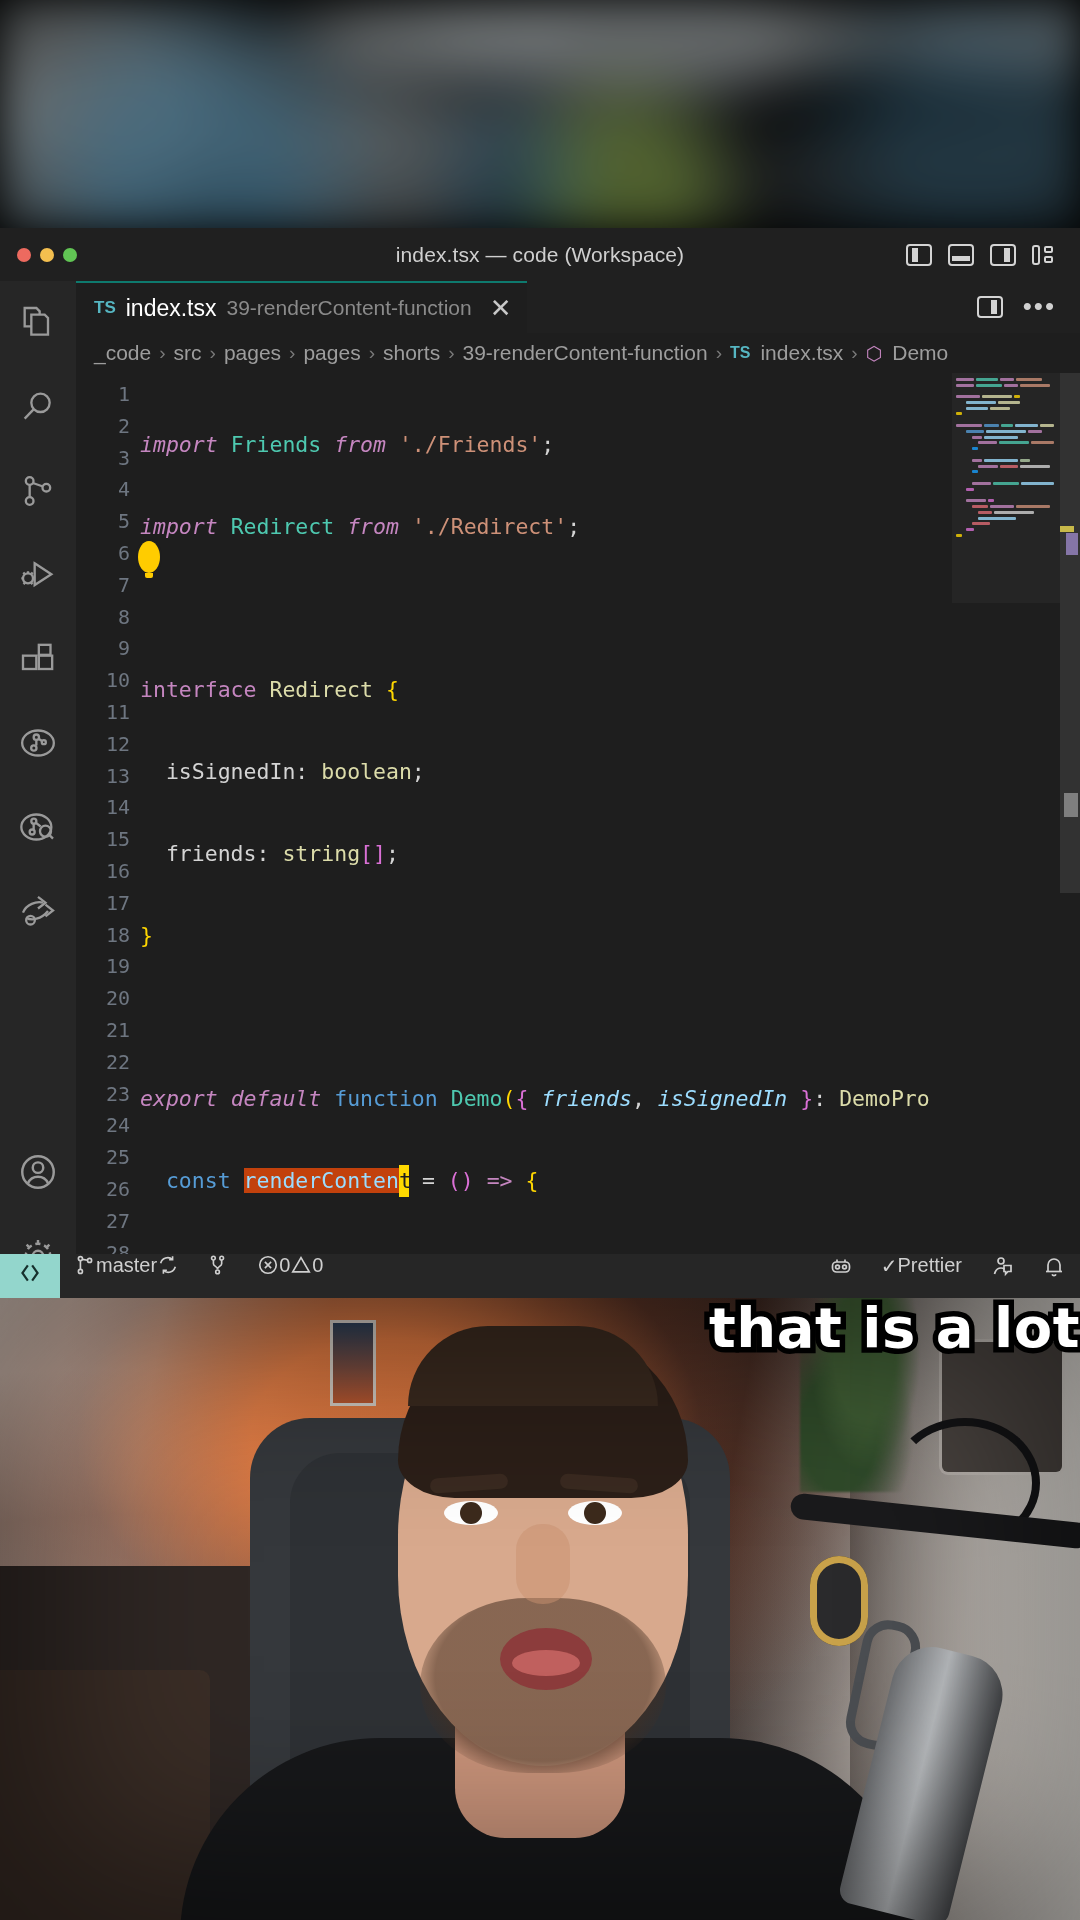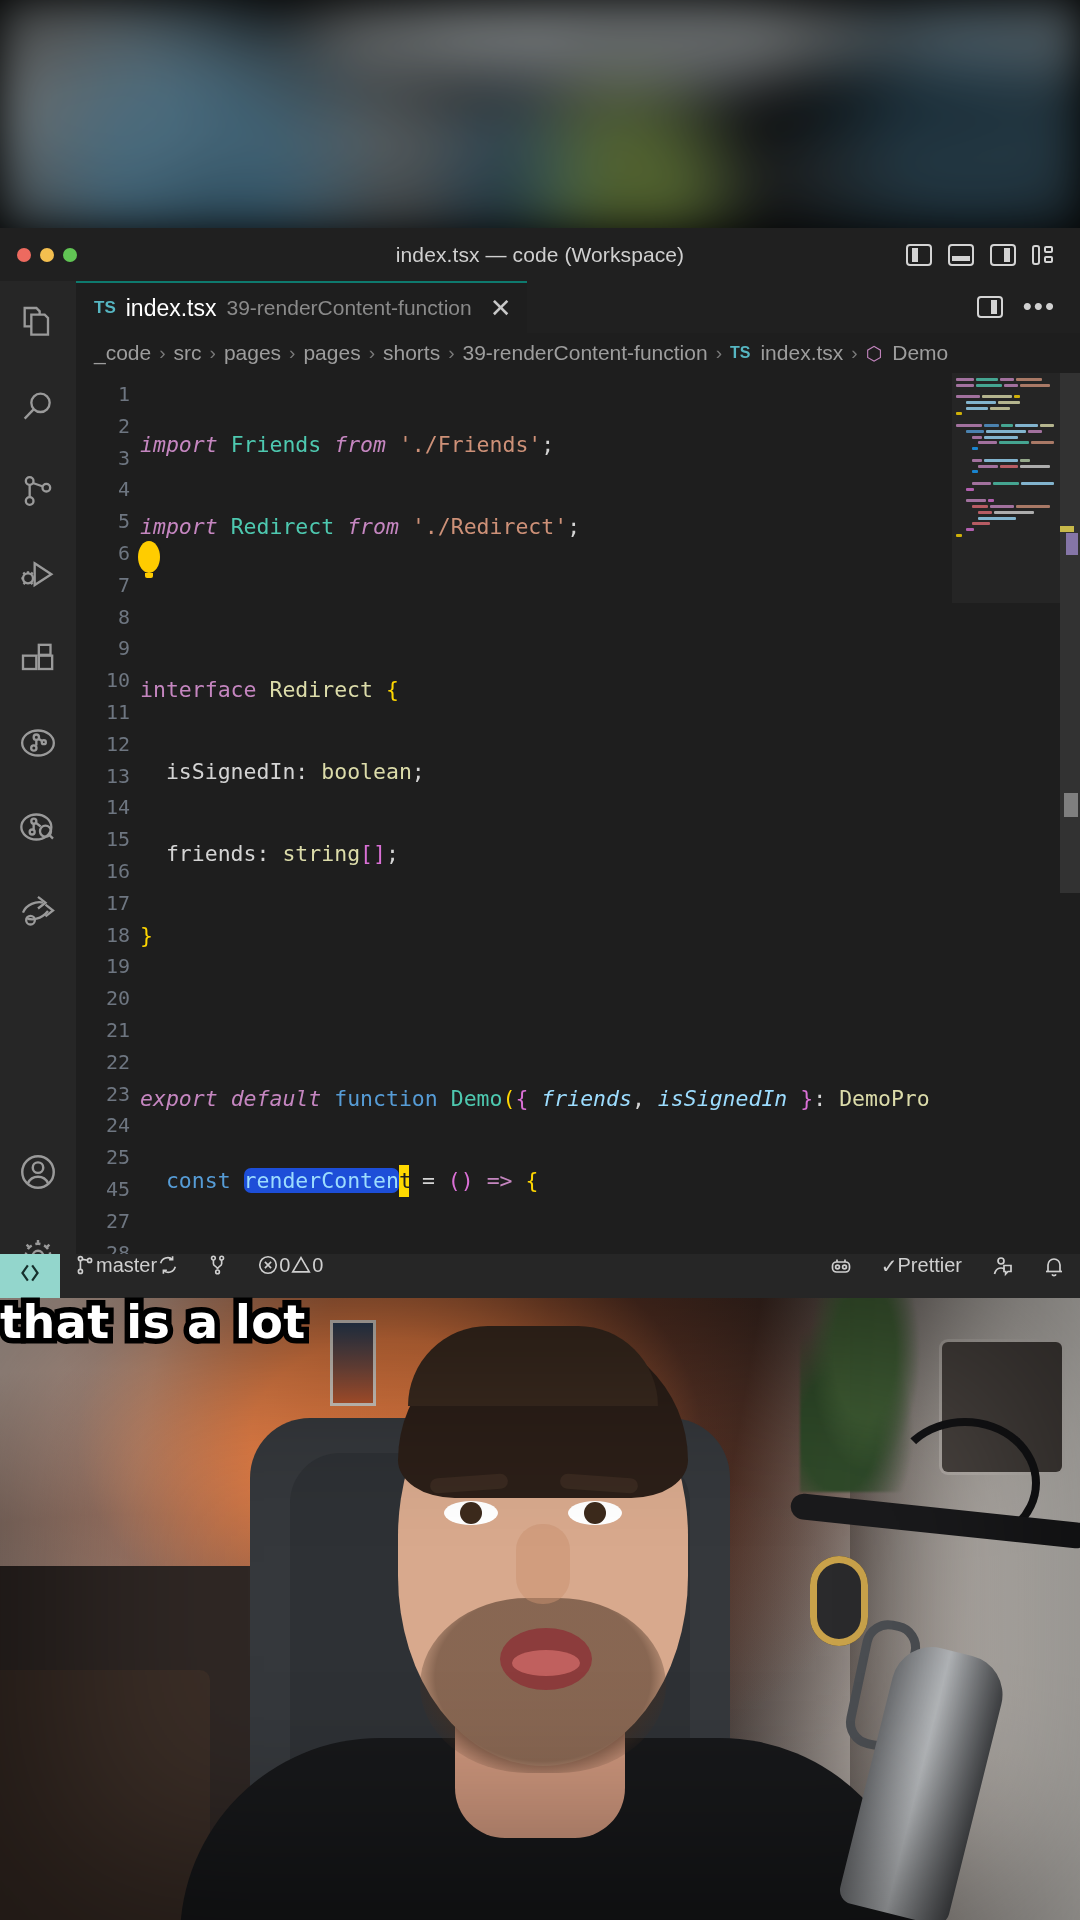--- a/index.html
+++ b/index.html
@@ -115,21 +115,21 @@
   .id   { color:#9cdcfe; }
   .ty   { color:#4ec9b0; }
   .str  { color:#ce9178; }
   .pl   { color:#d4d4d4; }
   .fn   { color:#dcdcaa; }
   .op   { color:#569cd6; }
   .brc  { color:#ffd700; }
   .brc2 { color:#da70d6; }
   .brc3 { color:#179fff; }
   .ital { font-style:italic; }
-  .sel  { background:#1d4ed8;border-radius:7px; }
+  .sel  { background:#c2410c; }
   .cursor { display:inline-block; width:10px; background:#ffd900; color:#1e1e1e; }
 
   
   .minimap { width:108px; flex:none; position:relative; background:#1e1e1e; overflow:hidden; }
   .mm-inner{position:absolute;left:4px;top:4px;right:6px;}
   .mm-row{height:4.6px;display:flex;gap:2px;align-items:center;margin-bottom:1.2px;}
   .mm-row i{display:block;height:3px;border-radius:1px;opacity:.78;}
   .mm-slider{position:absolute;left:0;right:0;top:0;height:230px;background:rgba(255,255,255,.035);}
 
   
@@ -204,22 +204,22 @@
   .mic-ring{position:absolute;right:212px;top:258px;width:58px;height:90px;background:#2a2a2c;border-radius:29px;
             box-shadow:inset 0 0 0 7px #c9a24a;}
   .mic-body{position:absolute;right:100px;top:350px;width:112px;height:270px;background:linear-gradient(90deg,#6d6f72,#bfc2c5 45%,#4a4c4f);
             border-radius:40px 40px 14px 14px;transform:rotate(14deg);}
   .mic-yoke{position:absolute;right:168px;top:322px;width:58px;height:130px;border:9px solid #4b4e52;border-radius:26px;transform:rotate(12deg);}
 
   .vignette{position:absolute;inset:0;box-shadow:inset 0 0 170px 60px rgba(0,0,0,.45);}
 
   
   .caption {
-    position:absolute; left:0; right:0; top:1295px; text-align:left;
-    font-size:46px; font-weight:bold; color:#fff; letter-spacing:.5px;
+    position:absolute; left:0; right:0; top:1295px; text-align:right;
+    font-size:56px; font-weight:bold; color:#fff; letter-spacing:.5px;
     -webkit-text-stroke:11px #000; paint-order:stroke fill;
     font-family:"DejaVu Sans", sans-serif;
   }
 </style>
 </head>
 <body>
 
 <div id="root">
 
   <div class="backdrop"></div>
@@ -418,21 +418,21 @@
             <div>16</div>
             <div>17</div>
             <div>18</div>
             <div>19</div>
             <div>20</div>
             <div>21</div>
             <div>22</div>
             <div>23</div>
             <div>24</div>
             <div>25</div>
-            <div>45</div>
+            <div>26</div>
             <div>27</div>
             <div>28</div>
             <div>29</div>
             <div class="bulb"></div>
           </div>
 
           <div class="code">
             <div class="ln"><span class="k">import</span> <span class="ty">Friends</span> <span class="k">from</span> <span class="str">'./Friends'</span><span class="pl">;</span></div>
             <div class="ln"><span class="k">import</span> <span class="ty">Redirect</span> <span class="k">from</span> <span class="str">'./Redirect'</span><span class="pl">;</span></div>
             <div class="ln"> </div>

